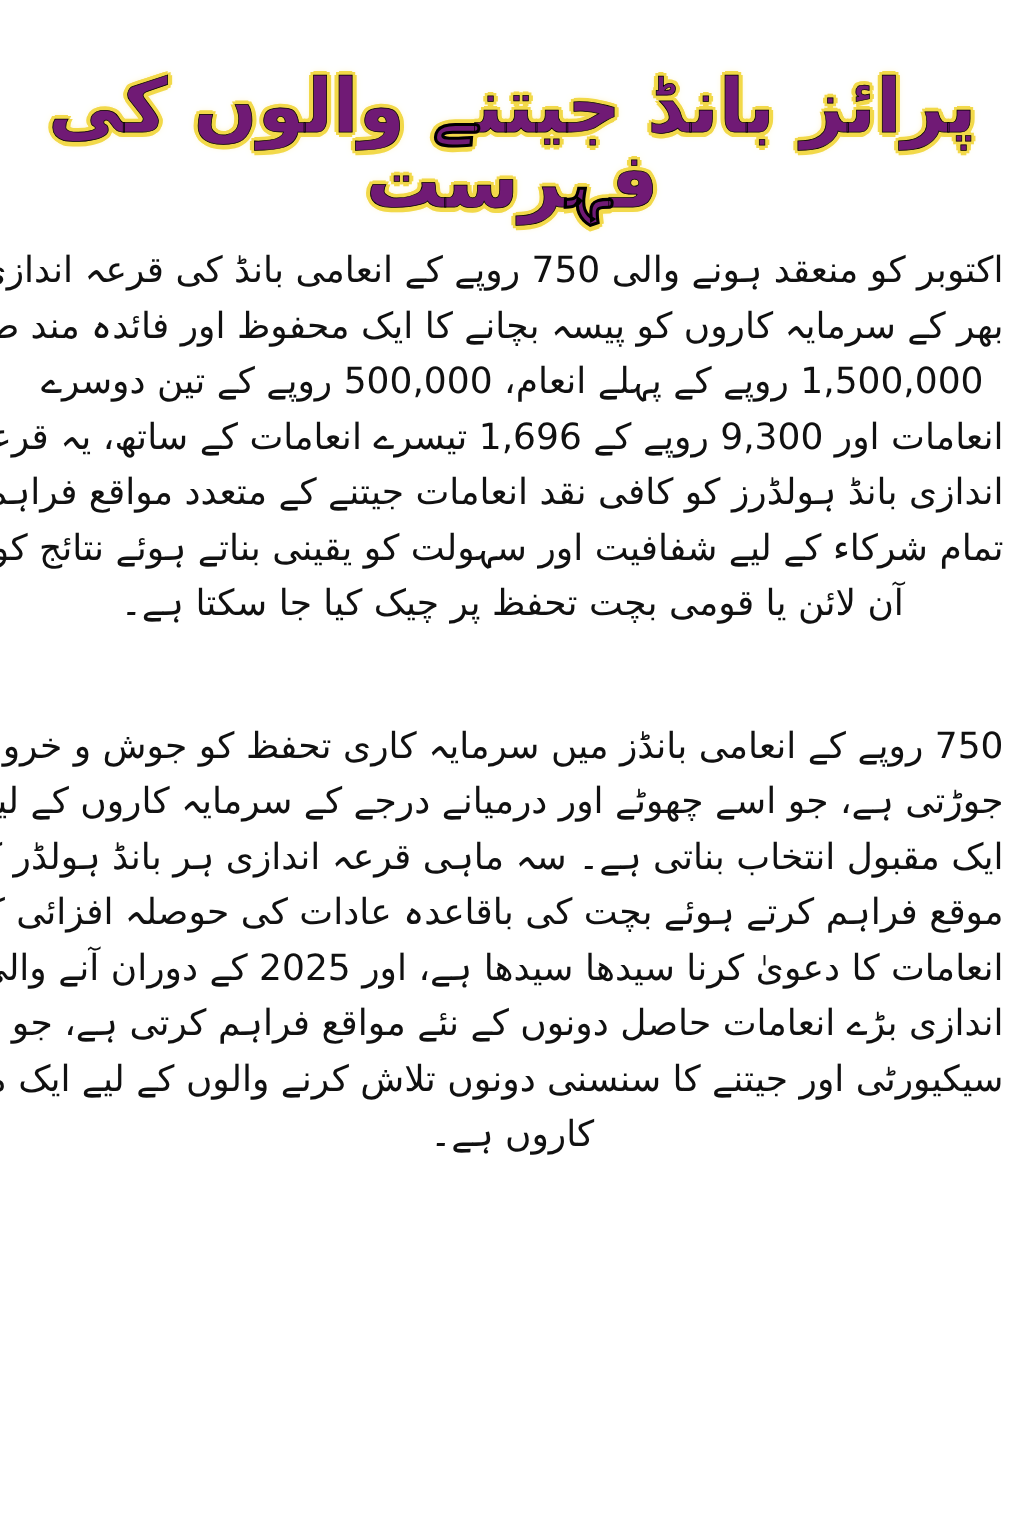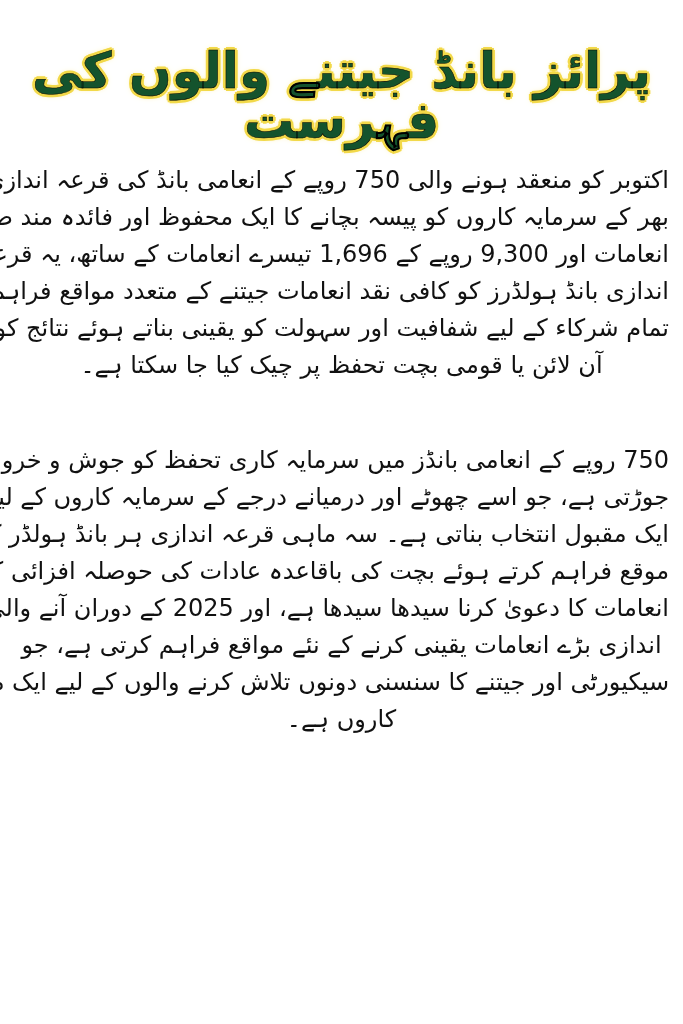--- a/index.html
+++ b/index.html
@@ -21,21 +21,21 @@
       box-sizing: border-box;
       padding: 0 14px;
     }
     .title {
       direction: rtl;
       text-align: center;
       font-family: "DejaVu Sans", sans-serif;
       font-weight: bold;
       font-size: 50px;
       line-height: 1;
-      color: #14532d;
+      color: #701a75;
       padding-top: 46px;
       height: 104px;
       box-sizing: border-box;
       margin: 0;
       letter-spacing: 1px;
       -webkit-text-stroke: 0.5px #000;
       text-shadow:
         0 0 2px #f4d84a,
         2px 2px 0 #f2d94a,
         -2px -2px 0 #f2d94a,
@@ -70,30 +70,31 @@
 </head>
 <body>
 
 <div class="page">
 
   <h1 class="title">پرائز بانڈ جیتنے والوں کی فہرست</h1>
 
   <p class="para para-1">
     <span class="line">اکتوبر کو منعقد ہونے والی 750 روپے کے انعامی بانڈ کی قرعہ اندازی نے پاکستان</span>
     <span class="line">بھر کے سرمایہ کاروں کو پیسہ بچانے کا ایک محفوظ اور فائدہ مند طریقہ پیش کیا۔</span>
+    <span class="line">1,500,000 روپے کے پہلے انعام، 500,000 روپے کے تین دوسرے</span>
     <span class="line">انعامات اور 9,300 روپے کے 1,696 تیسرے انعامات کے ساتھ، یہ قرعہ</span>
     <span class="line">اندازی بانڈ ہولڈرز کو کافی نقد انعامات جیتنے کے متعدد مواقع فراہم کرتی ہے۔</span>
     <span class="line">تمام شرکاء کے لیے شفافیت اور سہولت کو یقینی بناتے ہوئے نتائج کو آسانی سے</span>
     <span class="line">آن لائن یا قومی بچت تحفظ پر چیک کیا جا سکتا ہے۔</span>
   </p>
 
   <p class="para para-2">
     <span class="line">750 روپے کے انعامی بانڈز میں سرمایہ کاری تحفظ کو جوش و خروش کے ساتھ</span>
     <span class="line">جوڑتی ہے، جو اسے چھوٹے اور درمیانے درجے کے سرمایہ کاروں کے لیے</span>
     <span class="line">ایک مقبول انتخاب بناتی ہے۔ سہ ماہی قرعہ اندازی ہر بانڈ ہولڈر کو جیتنے کا مساوی</span>
     <span class="line">موقع فراہم کرتے ہوئے بچت کی باقاعدہ عادات کی حوصلہ افزائی کرتی ہے۔</span>
     <span class="line">انعامات کا دعویٰ کرنا سیدھا سیدھا ہے، اور 2025 کے دوران آنے والی قرعہ</span>
-    <span class="line">اندازی بڑے انعامات یقینی کرنے کے نئے مواقع فراہم کرتی ہے، جو</span>
+    <span class="line">اندازی بڑے انعامات حاصل دونوں کے نئے مواقع فراہم کرتی ہے، جو</span>
     <span class="line">سیکیورٹی اور جیتنے کا سنسنی دونوں تلاش کرنے والوں کے لیے ایک مثالی آپشن</span>
     <span class="line">کاروں ہے۔</span>
   </p>
 
 </div>
 
 </body></html>

